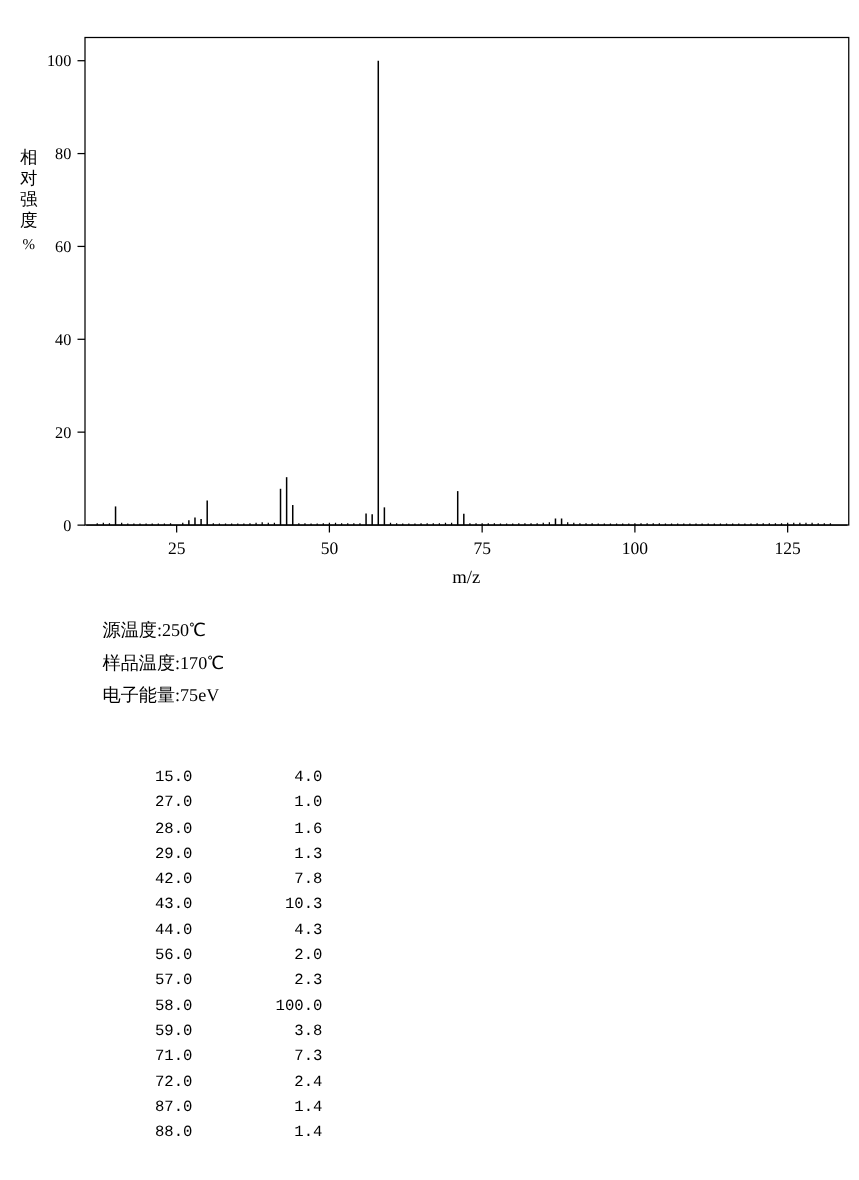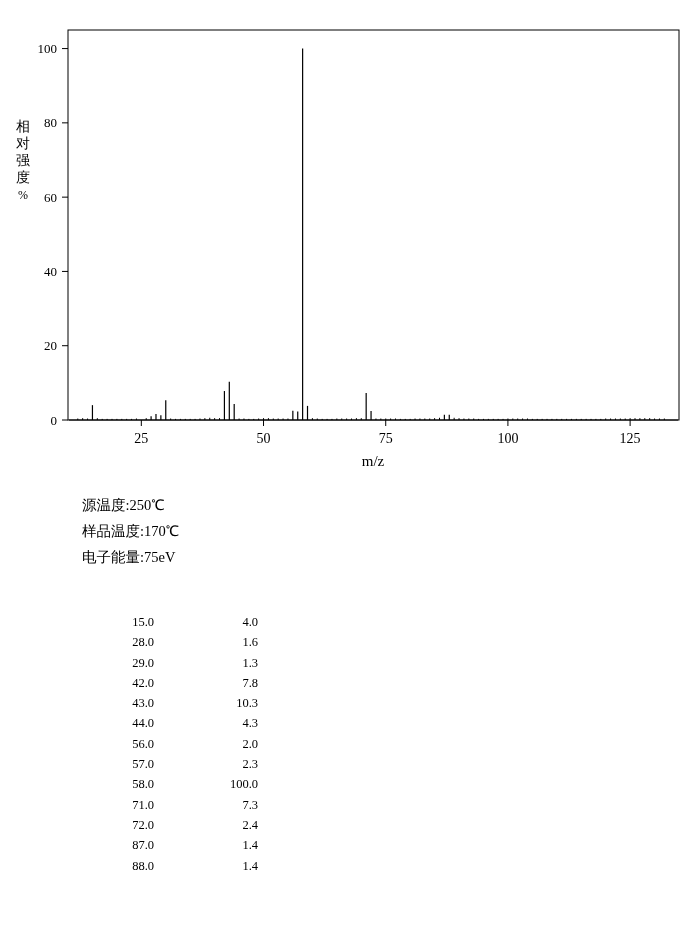--- a/index.html
+++ b/index.html
@@ -56,21 +56,21 @@
   }
   #conditions div {
     white-space: nowrap;
   }
 
   
   #peaktable {
     position: absolute;
     left: 96px;
     top: 612px;
-    font-family: Liberation Serif, serif;
+    font-family: Liberation Mono, monospace;
     font-size: 12.5px;
     line-height: 20.3px;
   }
   #peaktable .row {
     white-space: pre;
   }
   #peaktable .mz {
     display: inline-block;
     width: 58px;
     text-align: right;
@@ -248,25 +248,27 @@
 </div>
 
 <div id="conditions">
   <div>源温度:250℃</div>
   <div>样品温度:170℃</div>
   <div>电子能量:75eV</div>
 </div>
 
 <div id="peaktable">
     <div class="row"><span class="mz">15.0</span><span class="inten">4.0</span></div>
+    <div class="row"><span class="mz">27.0</span><span class="inten">1.0</span></div>
     <div class="row"><span class="mz">28.0</span><span class="inten">1.6</span></div>
     <div class="row"><span class="mz">29.0</span><span class="inten">1.3</span></div>
     <div class="row"><span class="mz">42.0</span><span class="inten">7.8</span></div>
     <div class="row"><span class="mz">43.0</span><span class="inten">10.3</span></div>
     <div class="row"><span class="mz">44.0</span><span class="inten">4.3</span></div>
     <div class="row"><span class="mz">56.0</span><span class="inten">2.0</span></div>
     <div class="row"><span class="mz">57.0</span><span class="inten">2.3</span></div>
     <div class="row"><span class="mz">58.0</span><span class="inten">100.0</span></div>
+    <div class="row"><span class="mz">59.0</span><span class="inten">3.8</span></div>
     <div class="row"><span class="mz">71.0</span><span class="inten">7.3</span></div>
     <div class="row"><span class="mz">72.0</span><span class="inten">2.4</span></div>
     <div class="row"><span class="mz">87.0</span><span class="inten">1.4</span></div>
     <div class="row"><span class="mz">88.0</span><span class="inten">1.4</span></div>
   </div>
 
 </body></html>

